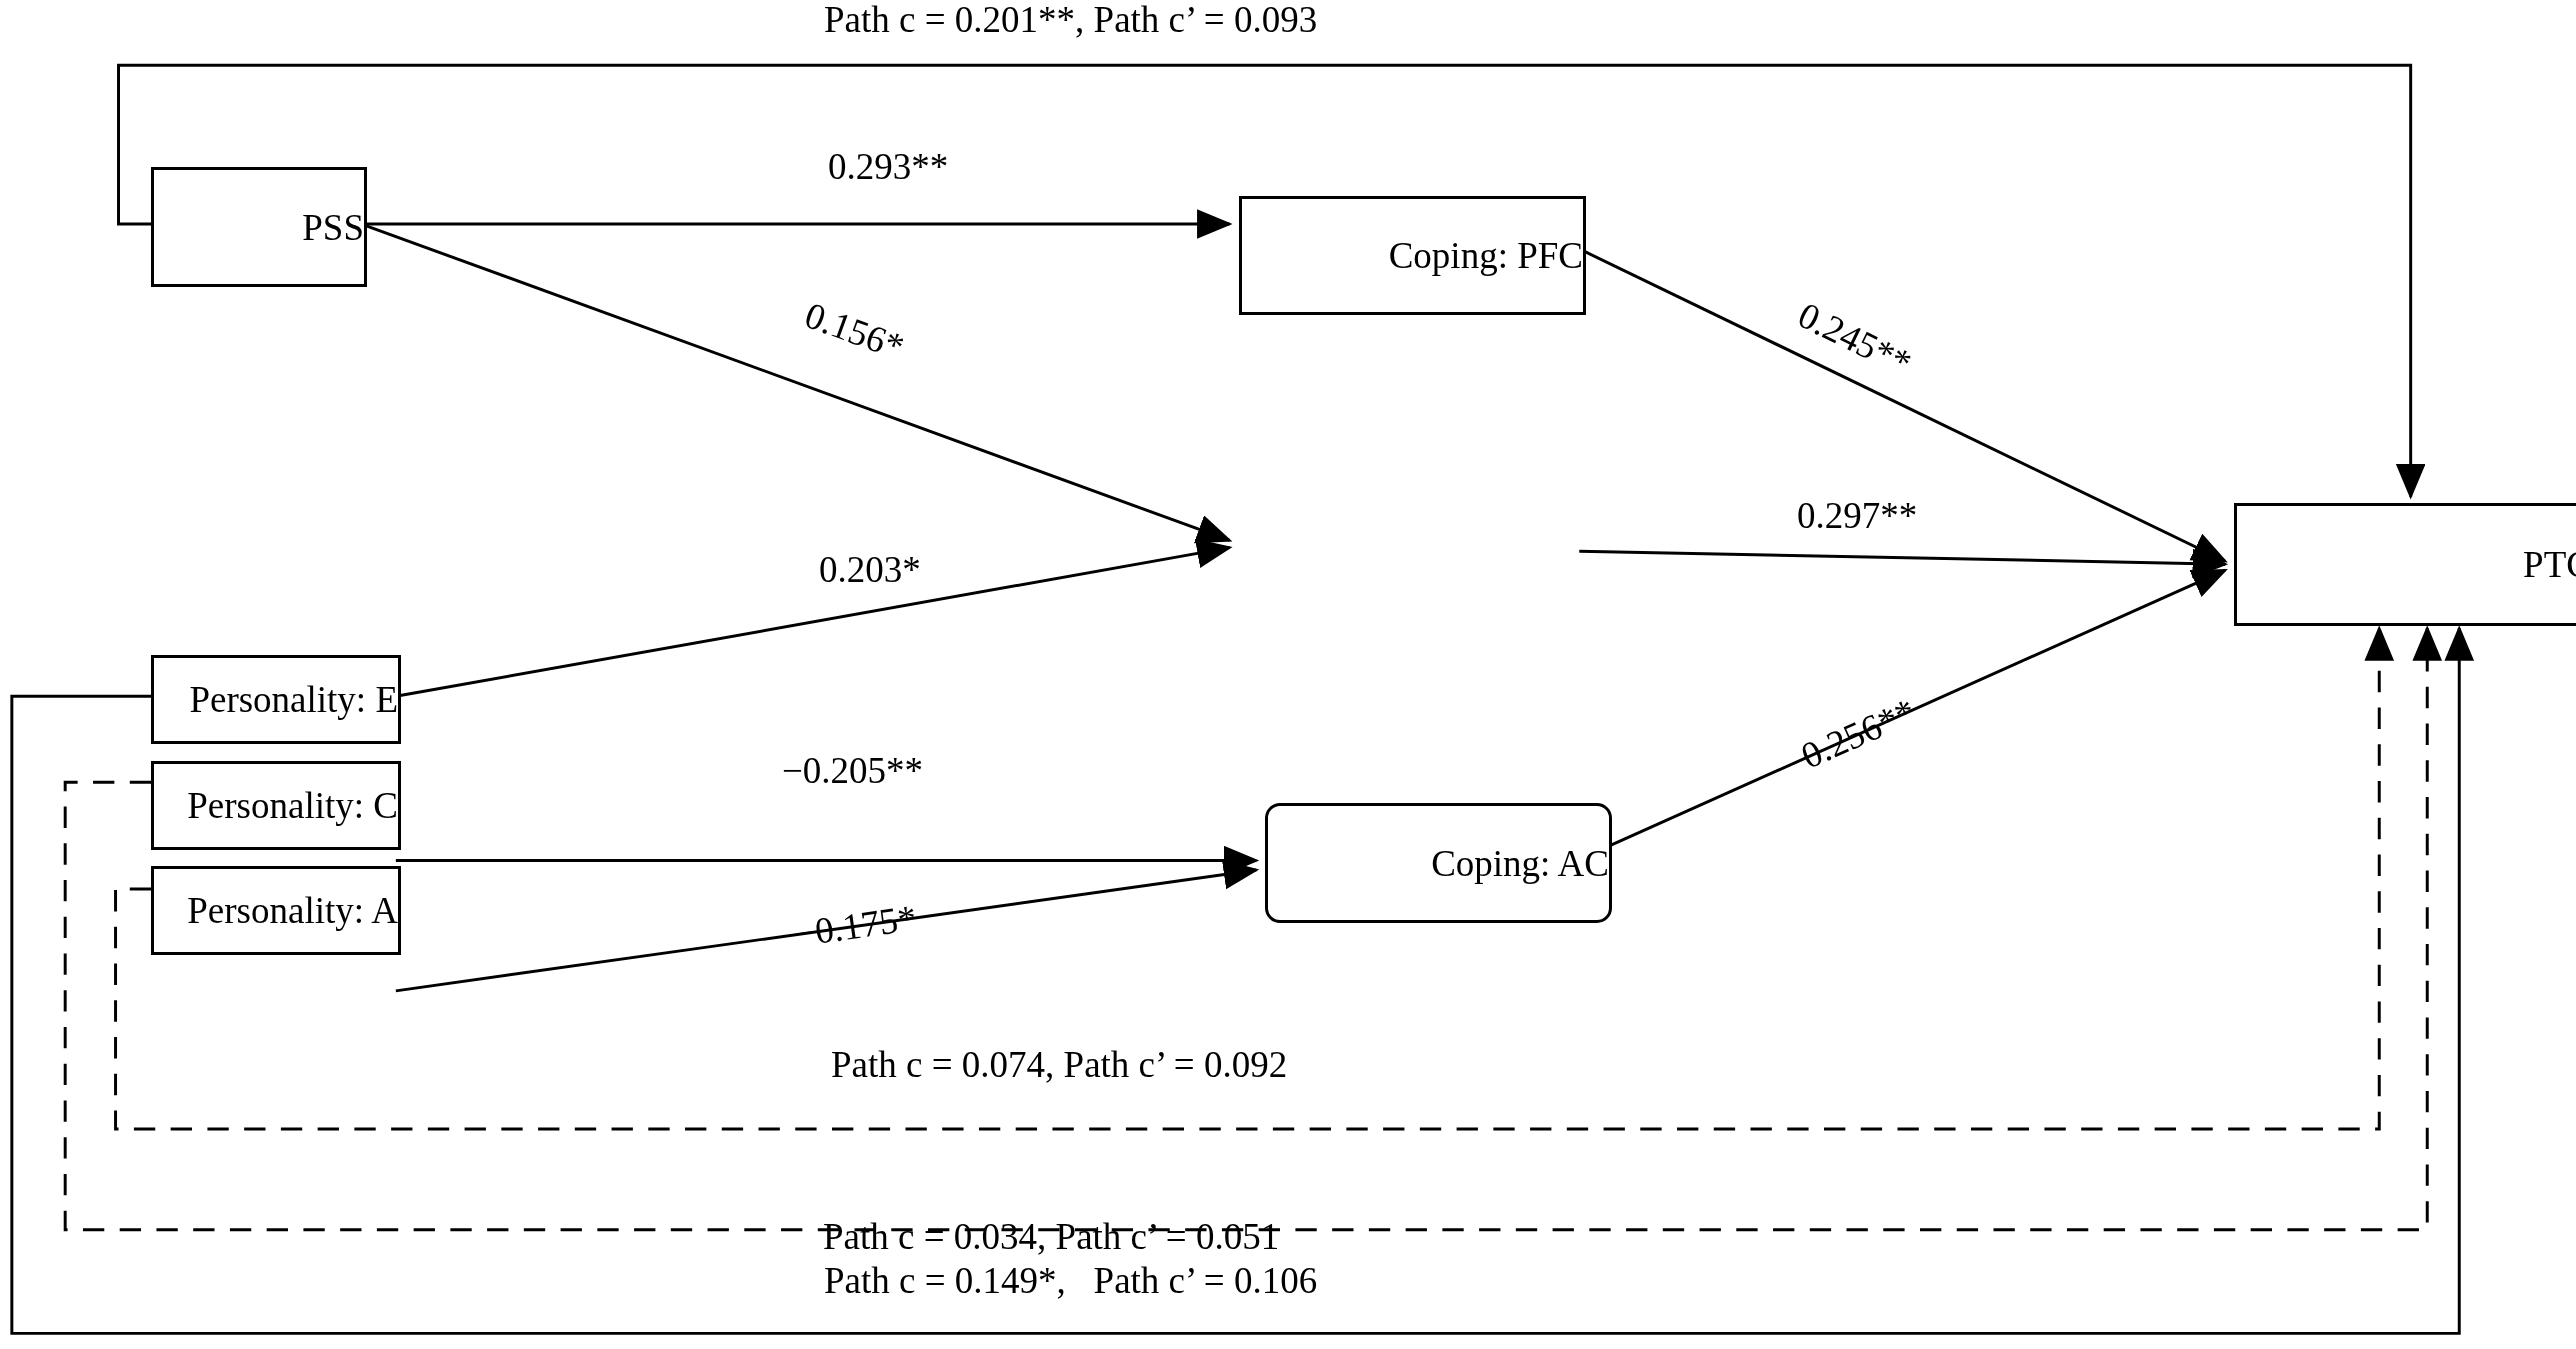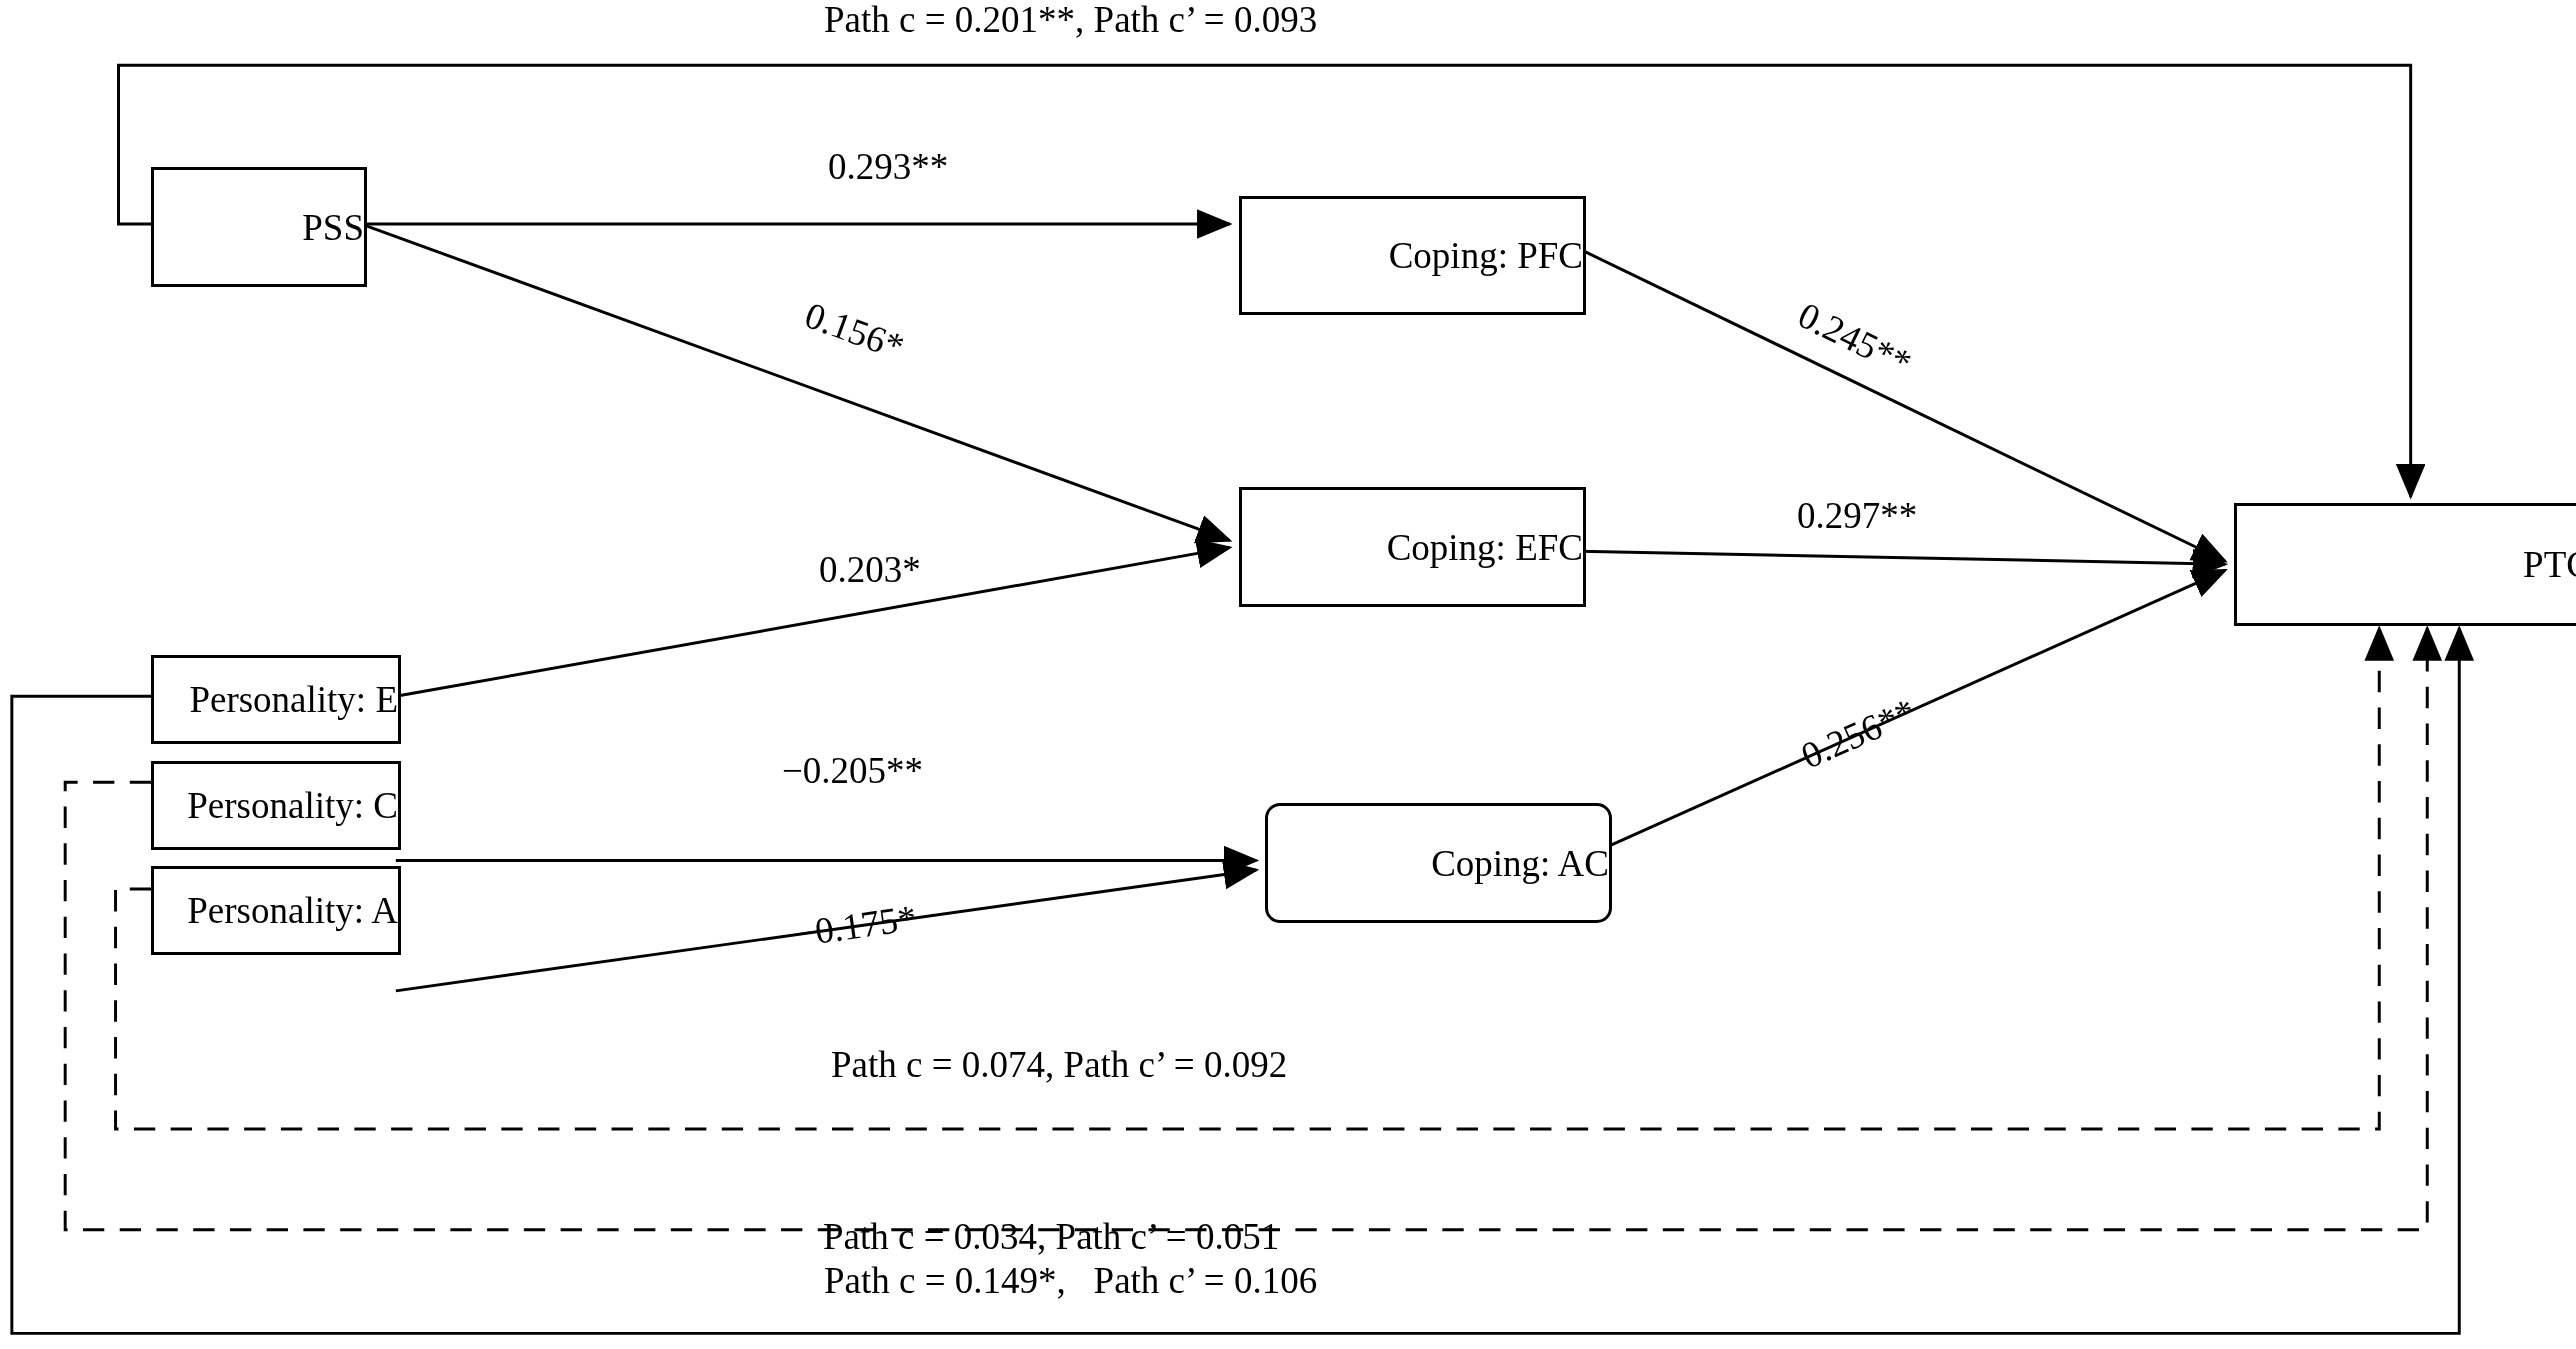--- a/index.html
+++ b/index.html
@@ -63,23 +63,20 @@
   </div>
 
   <div class="node" style="left:151px;top:866px;width:244px;height:83px;">
     <span>Personality: A</span>
   </div>
 
   <div class="node" style="left:1239px;top:167px;width:341px;height:113px;margin-top:29px;">
     <span>Coping: PFC</span>
   </div>
 
-  <div class="node" style="left:1239px;top:487px;width:341px;height:114px;">
-    <span>Coping: EFC</span>
-  </div>
 
   <div class="node" style="left:1265px;top:803px;width:341px;height:114px;border-radius:15px;">
     <span>Coping: AC</span>
   </div>
 
   <div class="node" style="left:2234px;top:503px;width:356px;height:117px;">
     <span>PTG</span>
   </div>
 
   <div class="lbl" style="left:828px;top:148px;">0.293**</div>

